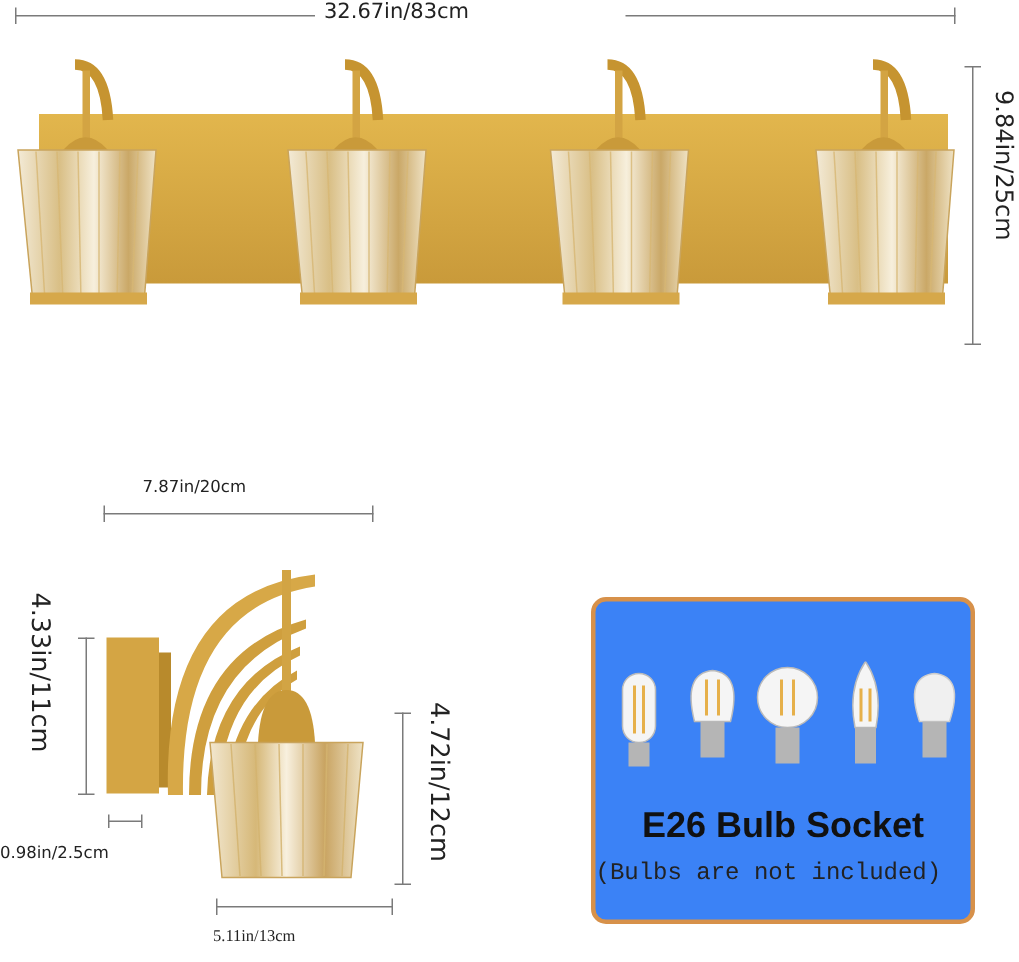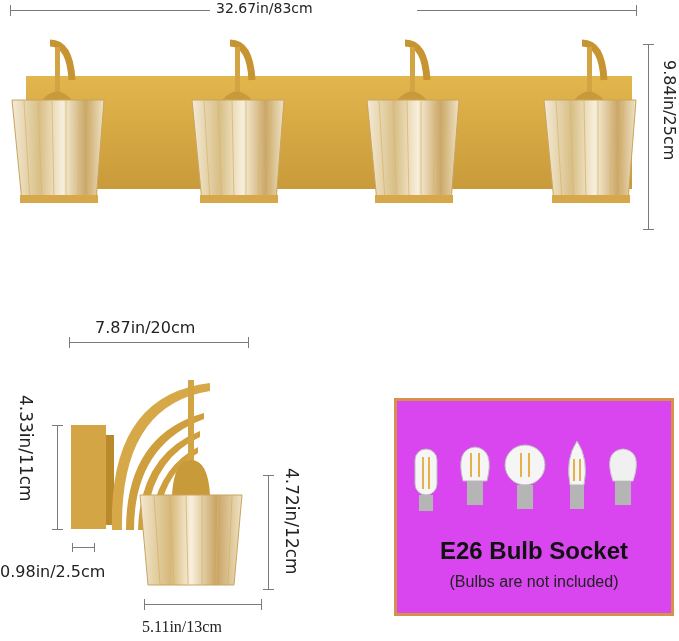--- a/index.html
+++ b/index.html
@@ -1,23 +1,23 @@
 <!DOCTYPE html>
 <html><head>
 <meta charset="utf-8">
 <style>
   html,body{margin:0;padding:0;background:#fff;}
   body{width:679px;height:641px;position:relative;overflow:hidden;font-family:"DejaVu Sans",sans-serif;color:#222;}
   .abs{position:absolute;}
   .dimline{position:absolute;background:#7a7a7a;}
-  .label{position:absolute;font-family:"DejaVu Sans",sans-serif;color:#222;white-space:nowrap;font-size:16px;}
+  .label{position:absolute;font-family:"DejaVu Sans",sans-serif;color:#222;white-space:nowrap;font-size:11px;}
   .vlabel{position:absolute;font-size:16px;white-space:nowrap;transform-origin:left top;}
-  .panel{position:absolute;left:394px;top:398px;width:280px;height:218px;border:3px solid #d7914a;border-radius:0;box-sizing:border-box;background:#d946ef;}
+  .panel{position:absolute;left:394px;top:398px;width:256px;height:218px;border:3px solid #d7914a;border-radius:10px;box-sizing:border-box;background:#3b82f6;}
   .socket-title{position:absolute;left:0;width:100%;top:136px;text-align:center;font-family:"Liberation Sans",sans-serif;font-weight:bold;font-size:24px;color:#111;}
-  .socket-note{position:absolute;left:0;width:100%;top:172px;text-align:center;font-family:Liberation Sans, sans-serif;font-size:16px;color:#222;}
+  .socket-note{position:absolute;left:0;width:100%;top:172px;text-align:left;font-family:Liberation Mono, monospace;font-size:16px;color:#222;}
 </style>
 </head>
 <body>
 
 <div>
   <div class="dimline" style="left:10px;top:10px;width:200px;height:1px;"></div>
   <div class="dimline" style="left:10px;top:5px;width:1px;height:11px;"></div>
   <div class="dimline" style="left:417px;top:10px;width:220px;height:1px;"></div>
   <div class="dimline" style="left:636px;top:5px;width:1px;height:11px;"></div>
   <div class="label" style="left:216px;top:0px;font-size:14px;">32.67in/83cm</div>

